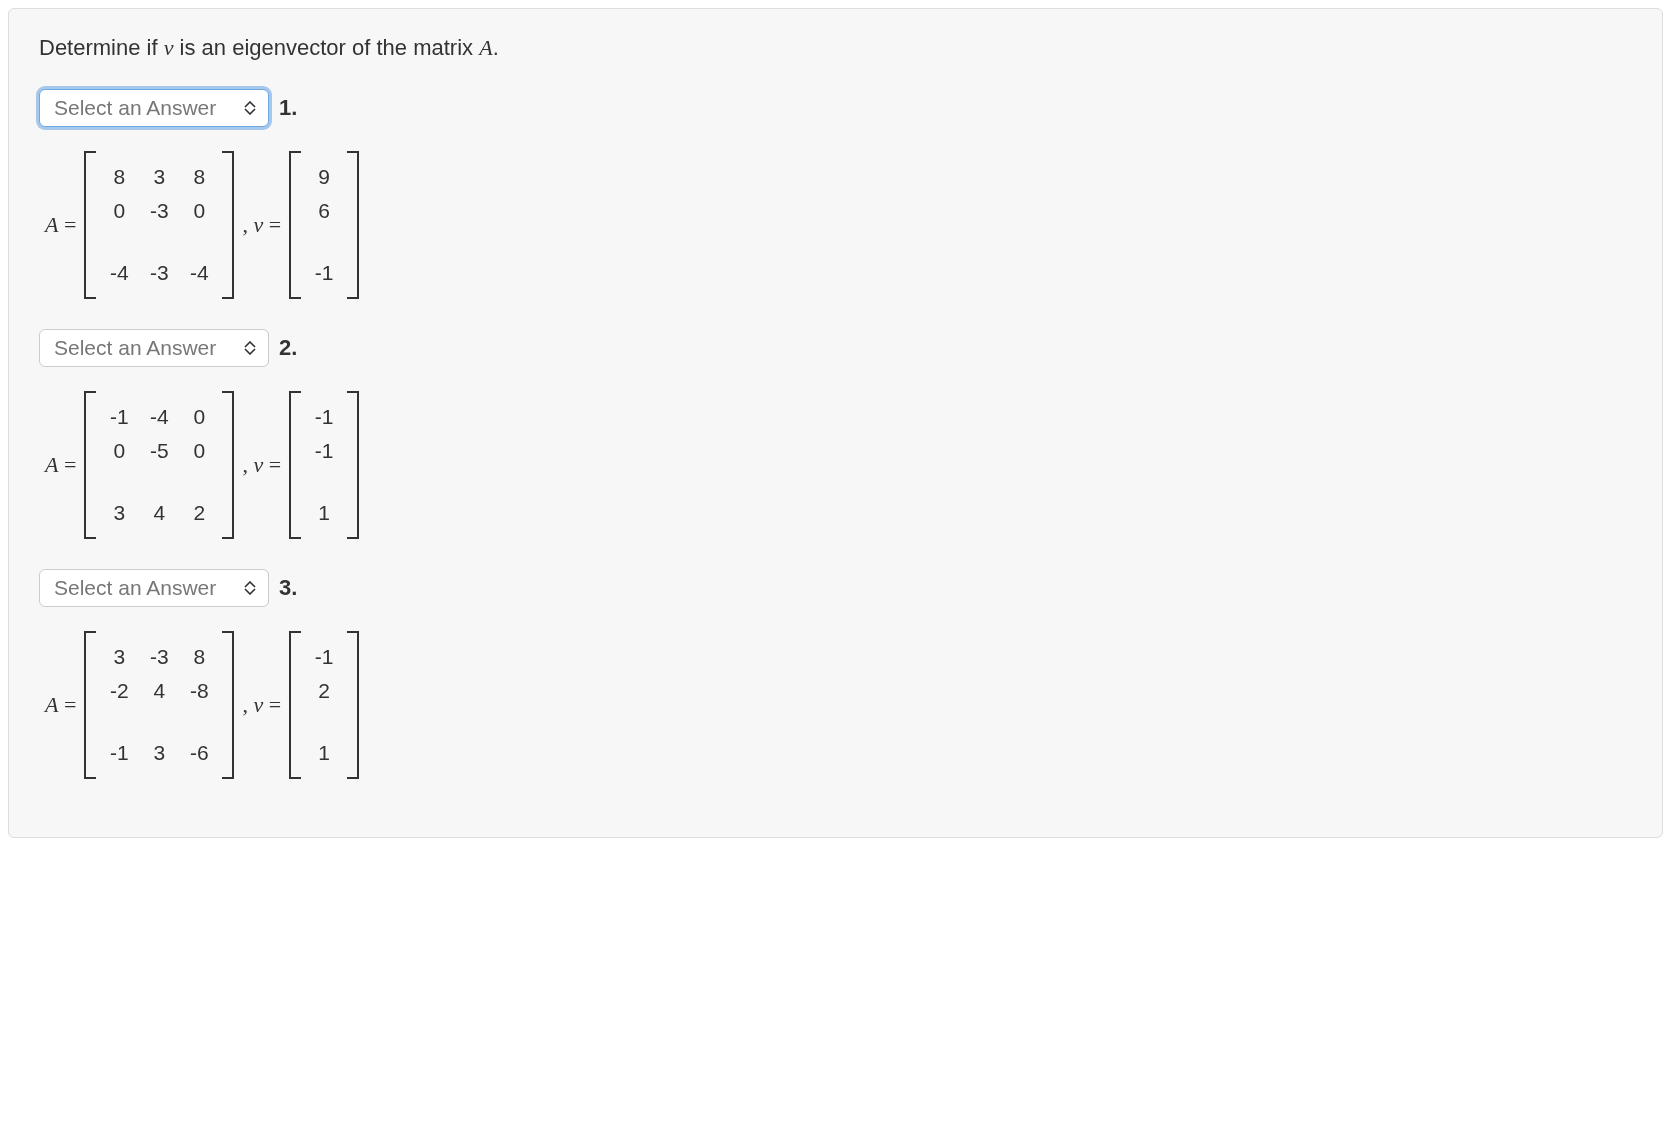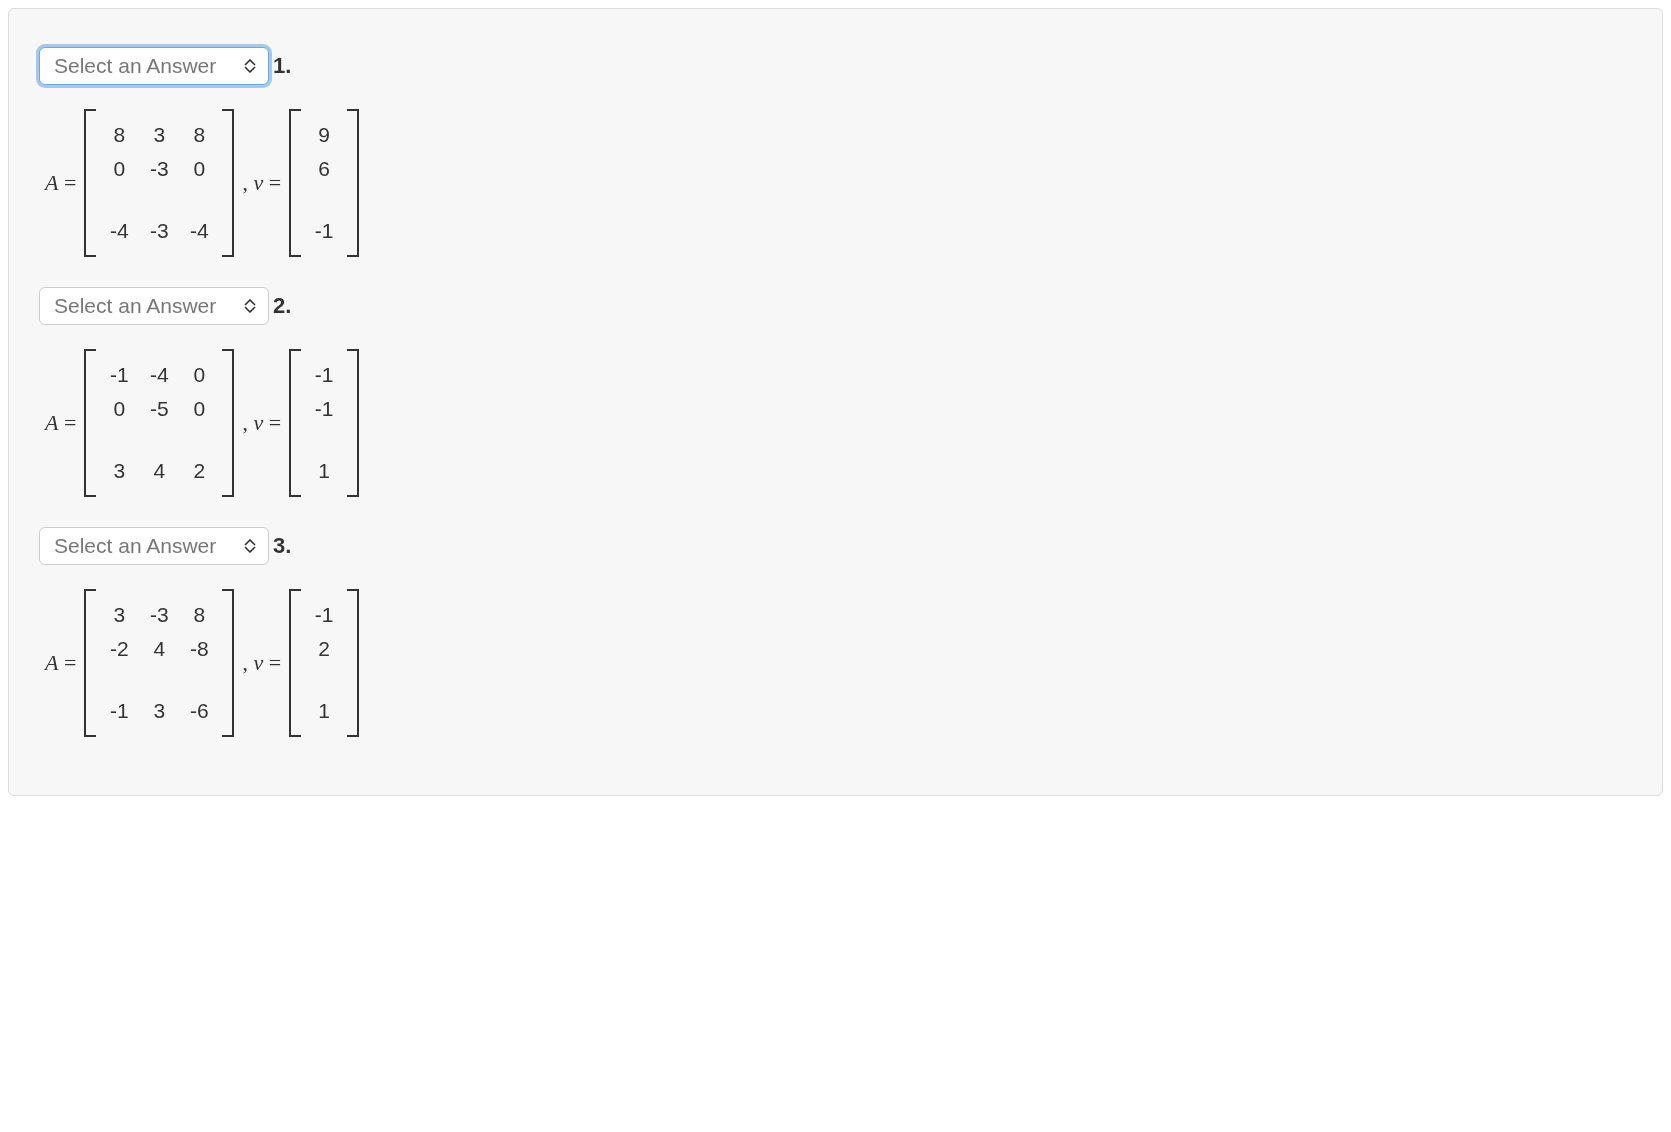--- a/index.html
+++ b/index.html
@@ -27,21 +27,21 @@
     font-family: Georgia, "Times New Roman", serif;
     font-style: italic;
   }
   .mrm {
     font-family: Georgia, "Times New Roman", serif;
     font-style: normal;
   }
   .part-header {
     display: flex;
     align-items: center;
-    gap: 4px;
+    gap: 10px;
     margin-top: 12px;
     margin-bottom: 6px;
   }
   .select-box {
     display: inline-flex;
     align-items: center;
     justify-content: space-between;
     border: 1px solid #ccc;
     border-radius: 6px;
     background: #fff;
@@ -125,20 +125,23 @@
     text-align: center;
     font-family: "Helvetica Neue", Helvetica, Arial, sans-serif;
     font-size: 21px;
   }
 </style>
 </head>
 <body>
 
 <div class="panel">
 
+  <div class="question-text">
+    <span>Determine if </span><span class="mi">v</span><span> is an eigenvector of the matrix </span><span class="mi">A</span><span>.</span>
+  </div>
 
   <div id="parts-container">
       <div class="part-header">
         <div class="select-box focused">
           <span>Select an Answer</span>
           <span class="select-caret">
             <svg width="12" height="7" viewBox="0 0 12 7">
               <path d="M1 6 L6 1 L11 6" fill="none" stroke="#333" stroke-width="1.6"></path>
             </svg>
             <svg width="12" height="7" viewBox="0 0 12 7">

